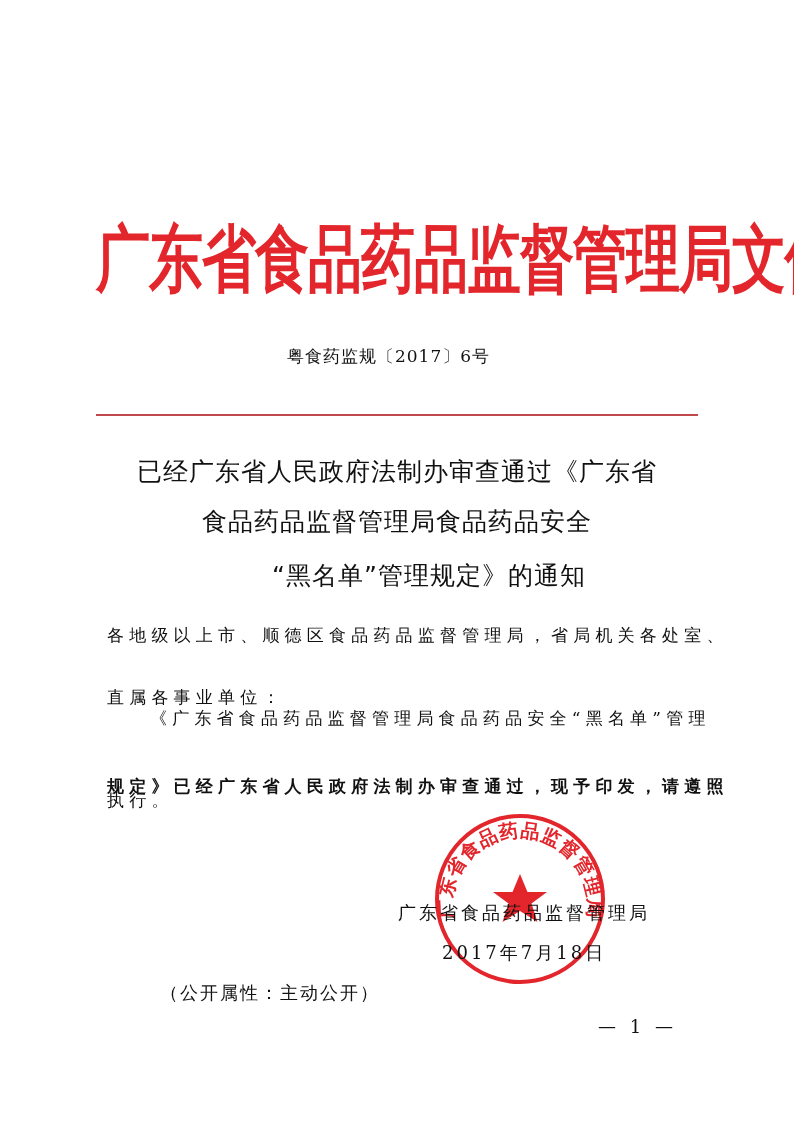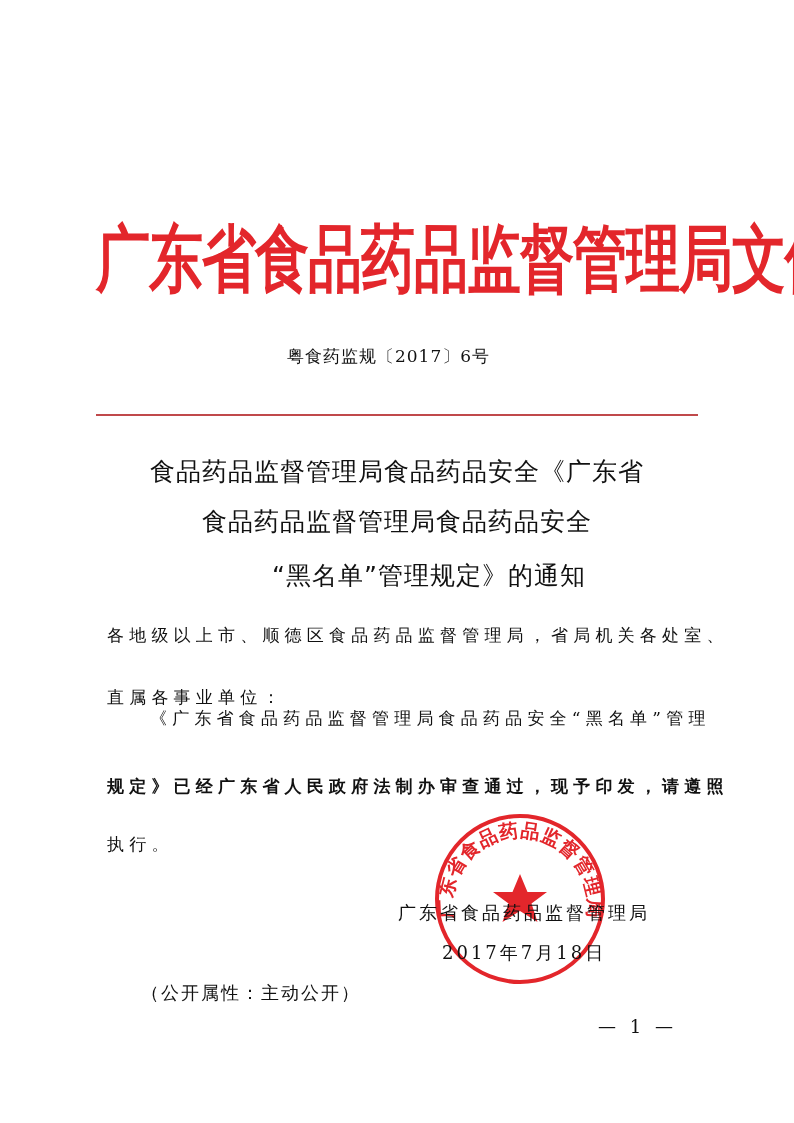--- a/index.html
+++ b/index.html
@@ -22,39 +22,39 @@
 </style>
 </head>
 <body>
 
 <div class="abs header-title">广东省食品药品监督管理局文件</div>
 
 <div class="abs doc-number">粤食药监规〔2017〕6号</div>
 
 <div class="abs red-rule"></div>
 
-<div class="abs title-line" style="top:455px;">食品药品监督管理局食品药品安全《广东省</div>
+<div class="abs title-line" style="top:455px;">已经广东省人民政府法制办审查通过《广东省</div>
 <div class="abs title-line" style="top:499px;margin-top:6px;">食品药品监督管理局食品药品安全</div>
 <div class="abs title-line" style="top:559px;margin-left:32px;">“黑名单”管理规定》的通知</div>
 
 <div class="abs body-line" style="top:624px;">各地级以上市、顺德区食品药品监督管理局，省局机关各处室、</div>
 <div class="abs body-line" style="top:666px;margin-top:20px;">直属各事业单位：</div>
 <div class="abs body-line" style="top:707px; left:150px;text-align:center;">《广东省食品药品监督管理局食品药品安全“黑名单”管理</div>
 <div class="abs body-line" style="top:775px;font-weight:bold;">规定》已经广东省人民政府法制办审查通过，现予印发，请遵照</div>
-<div class="abs body-line" style="top:789px;margin-top:44px;">执行。</div>
+<div class="abs body-line" style="top:789px;">执行。</div>
 
 <svg class="abs stamp" viewBox="0 0 174 174">
   <defs>
     <path id="ringPath" d="M 30 130 A 68 68 0 1 1 144 130"></path>
   </defs>
   <circle cx="87" cy="87" r="83" fill="none" stroke="#e3262b" stroke-width="4"></circle>
   <text font-family="DejaVu Sans, sans-serif" font-size="19" font-weight="bold" fill="#e3262b" letter-spacing="1">
     <textPath href="#ringPath" startOffset="50%" text-anchor="middle">广东省食品药品监督管理局</textPath>
   </text>
   <polygon points="87,62 94.5,80 114,80 98.5,91.5 104.5,110 87,99 69.5,110 75.5,91.5 60,80 79.5,80" fill="#e3262b"></polygon>
 </svg>
 
 <div class="abs sig" style="left:398px; top:901px;">广东省食品药品监督管理局</div>
 <div class="abs sig" style="left:442px; top:941px;">2017年7月18日</div>
 
-<div class="abs sig" style="left:141px; top:981px; letter-spacing:2px;">（公开属性：主动公开）</div>
+<div class="abs sig" style="left:160px; top:981px; letter-spacing:2px;">（公开属性：主动公开）</div>
 
 <div class="abs sig" style="left:598px; top:1016px; letter-spacing:4px;">— 1 —</div>
 
 </body></html>

